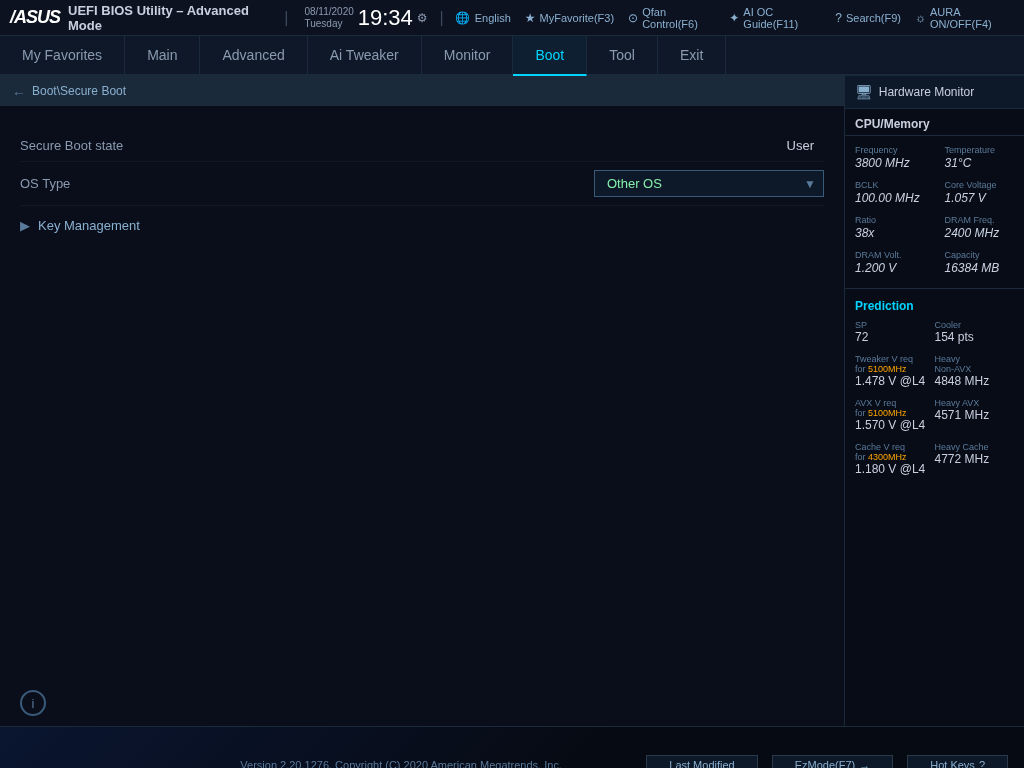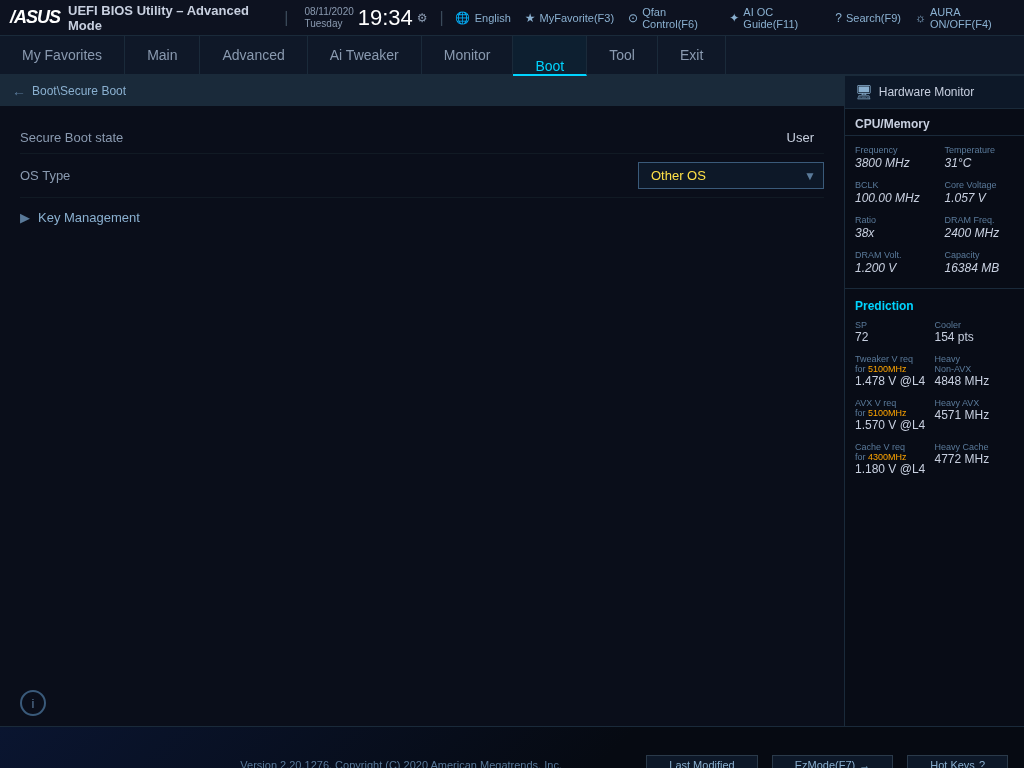--- a/index.html
+++ b/index.html
@@ -94,21 +94,20 @@
       color: #8a9ab0;
       cursor: pointer;
       border-right: 1px solid #1a2a3a;
       transition: background 0.15s;
     }
     .nav-tab.active {
       background: #0d1f30;
       color: #00d4ff;
       border-bottom: 2px solid #00d4ff;
       margin-bottom: -2px;
-      align-items: flex-end;
     }
 
     
     .main-layout {
       display: flex;
       height: calc(768px - 36px - 40px - 42px);
     }
 
     
     .content-area {
@@ -125,21 +124,21 @@
       align-items: center;
       padding: 0 12px;
       gap: 6px;
       font-size: 12px;
       color: #8ab0d0;
     }
     .breadcrumb-arrow { color: #5a7a9a; font-size: 14px; }
 
     
     .settings-section {
-      padding: 16px 20px;
+      padding: 24px 20px;
     }
     .setting-row {
       display: flex;
       align-items: center;
       padding: 8px 0;
       border-bottom: 1px solid #111a24;
     }
     .setting-label {
       flex: 1;
       font-size: 13px;
@@ -153,24 +152,24 @@
       padding-right: 10px;
     }
     .setting-dropdown {
       position: relative;
       display: flex;
       align-items: center;
     }
     .dropdown-box {
       background: #0d1828;
       border: 1px solid #3a5a7a;
-      color: #fde047;
+      color: #86efac;
       font-size: 13px;
       padding: 5px 30px 5px 12px;
-      width: 186px;
+      width: 230px;
       appearance: none;
       cursor: pointer;
     }
     .dropdown-arrow {
       position: absolute;
       right: 8px;
       color: #5a7a9a;
       font-size: 12px;
       pointer-events: none;
     }

